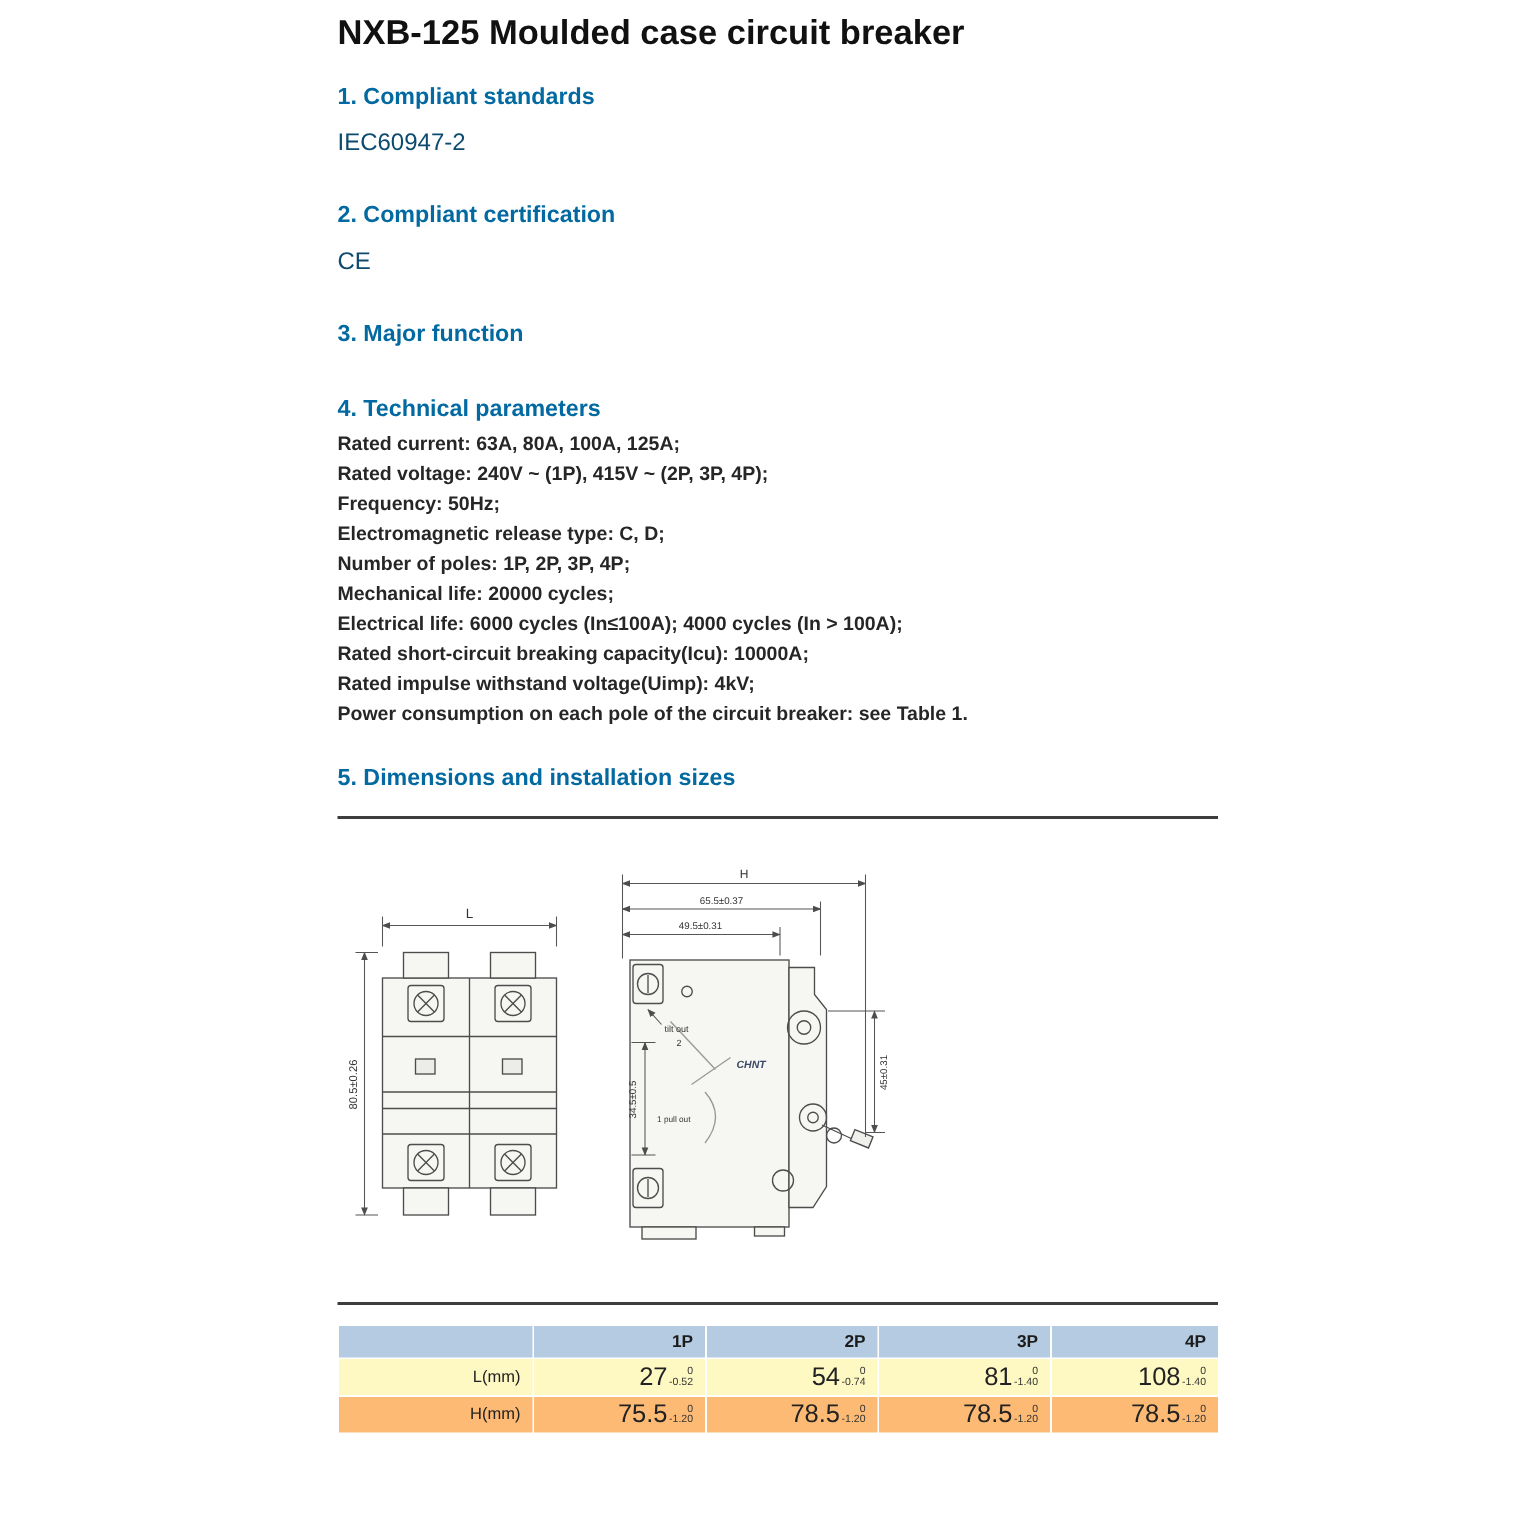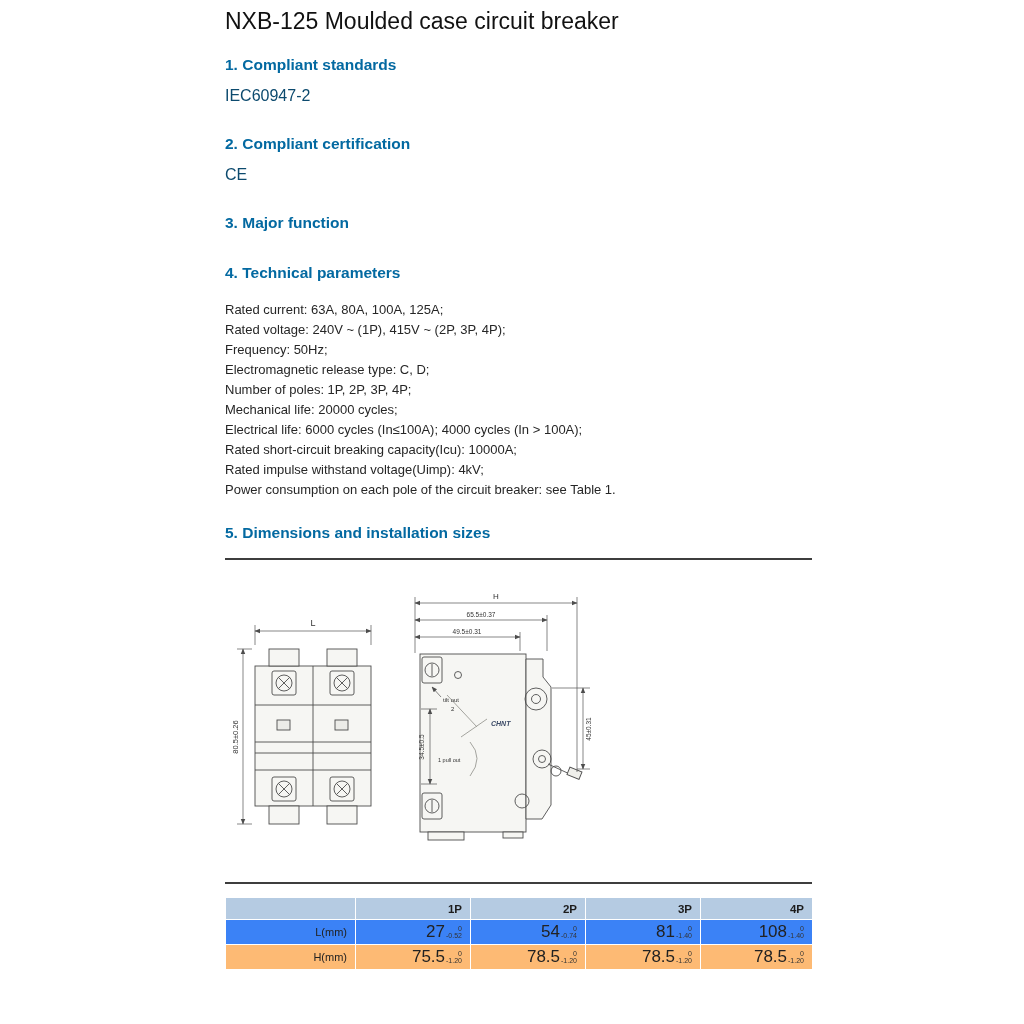--- a/index.html
+++ b/index.html
@@ -9,39 +9,39 @@
     background:#ffffff;
     overflow:hidden;
     font-family:"Liberation Sans",sans-serif;
     box-sizing:border-box;
     padding:0 212px 0 225px;
   }
   .title{
     margin:8px 0 0;
     font-size:23px;
     line-height:26px;
-    font-weight:400;
+    font-weight:700;
     color:#111111;
   }
   h2.h{
     margin:32px 0 0;
     font-size:15.5px;
     line-height:18px;
     font-weight:700;
     color:#0369a1;
   }
   h2.h.first{margin-top:22px;}
   h2.h.last{margin-top:24px;}
   p.body{
     margin:14px 0 0;
     font-size:16px;
     line-height:15px;
     color:#0c4a6e;
   }
-  .params{margin-top:18px;}
+  .params{margin-top:4px;font-weight:bold;}
   .param-line{
     font-size:13px;
     line-height:20px;
     height:20px;
     color:#262626;
   }
   hr.rule{
     border:0;
     border-top:2px solid #3d3d3d;
     margin:16px 0 0;
@@ -73,21 +73,21 @@
     font-size:11.5px;
     font-weight:700;
     color:#1c1c1c;
     height:17px;
   }
   table.dims td{
     font-size:11px;
     color:#222222;
     height:19px;
   }
-  tr.row-l td{background:#3b82f6;}
+  tr.row-l td{background:#fef9c3;}
   tr.row-h td{background:#fdba74;}
   .tol{display:inline-flex;align-items:center;}
   .tol .base{font-size:17px;color:#222;}
   .stk{display:inline-flex;flex-direction:column;margin-left:1px;}
   .stk .sup,.stk .sub{font-size:7px;line-height:7px;color:#333;}
 </style>
 </head>
 <body>
 
 <div class="page">

